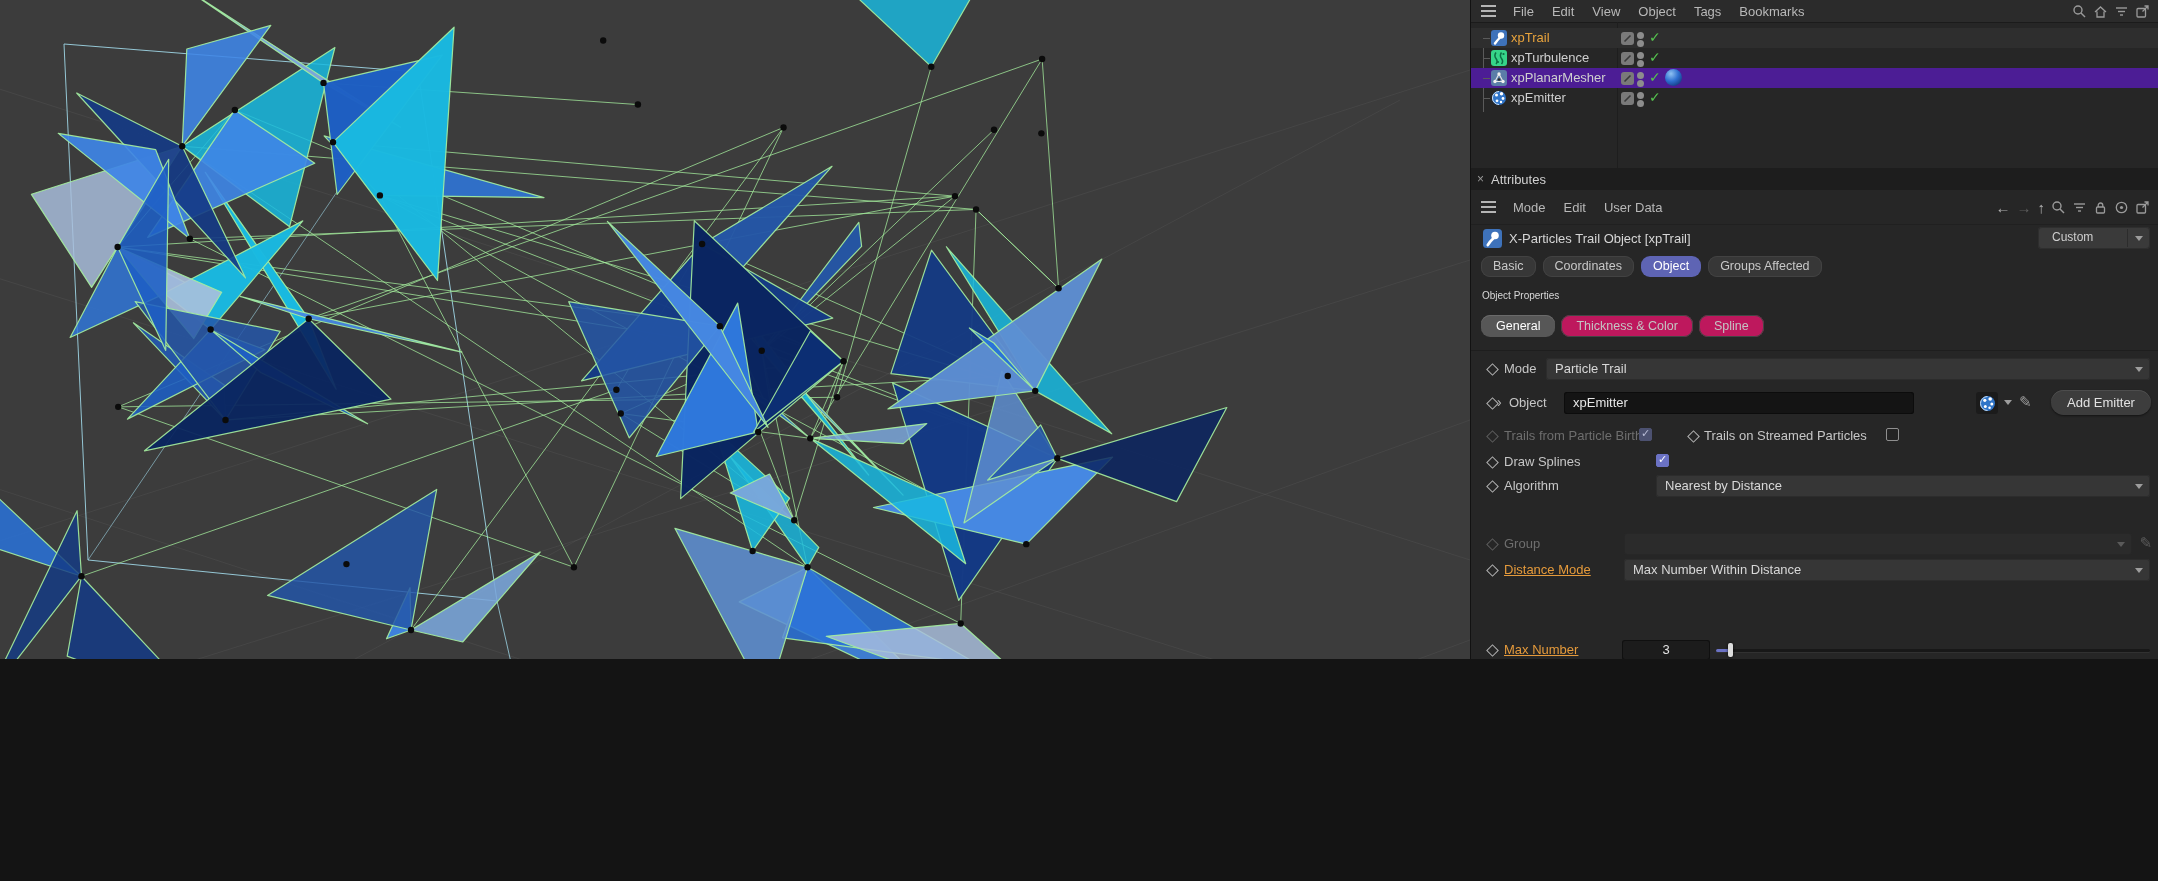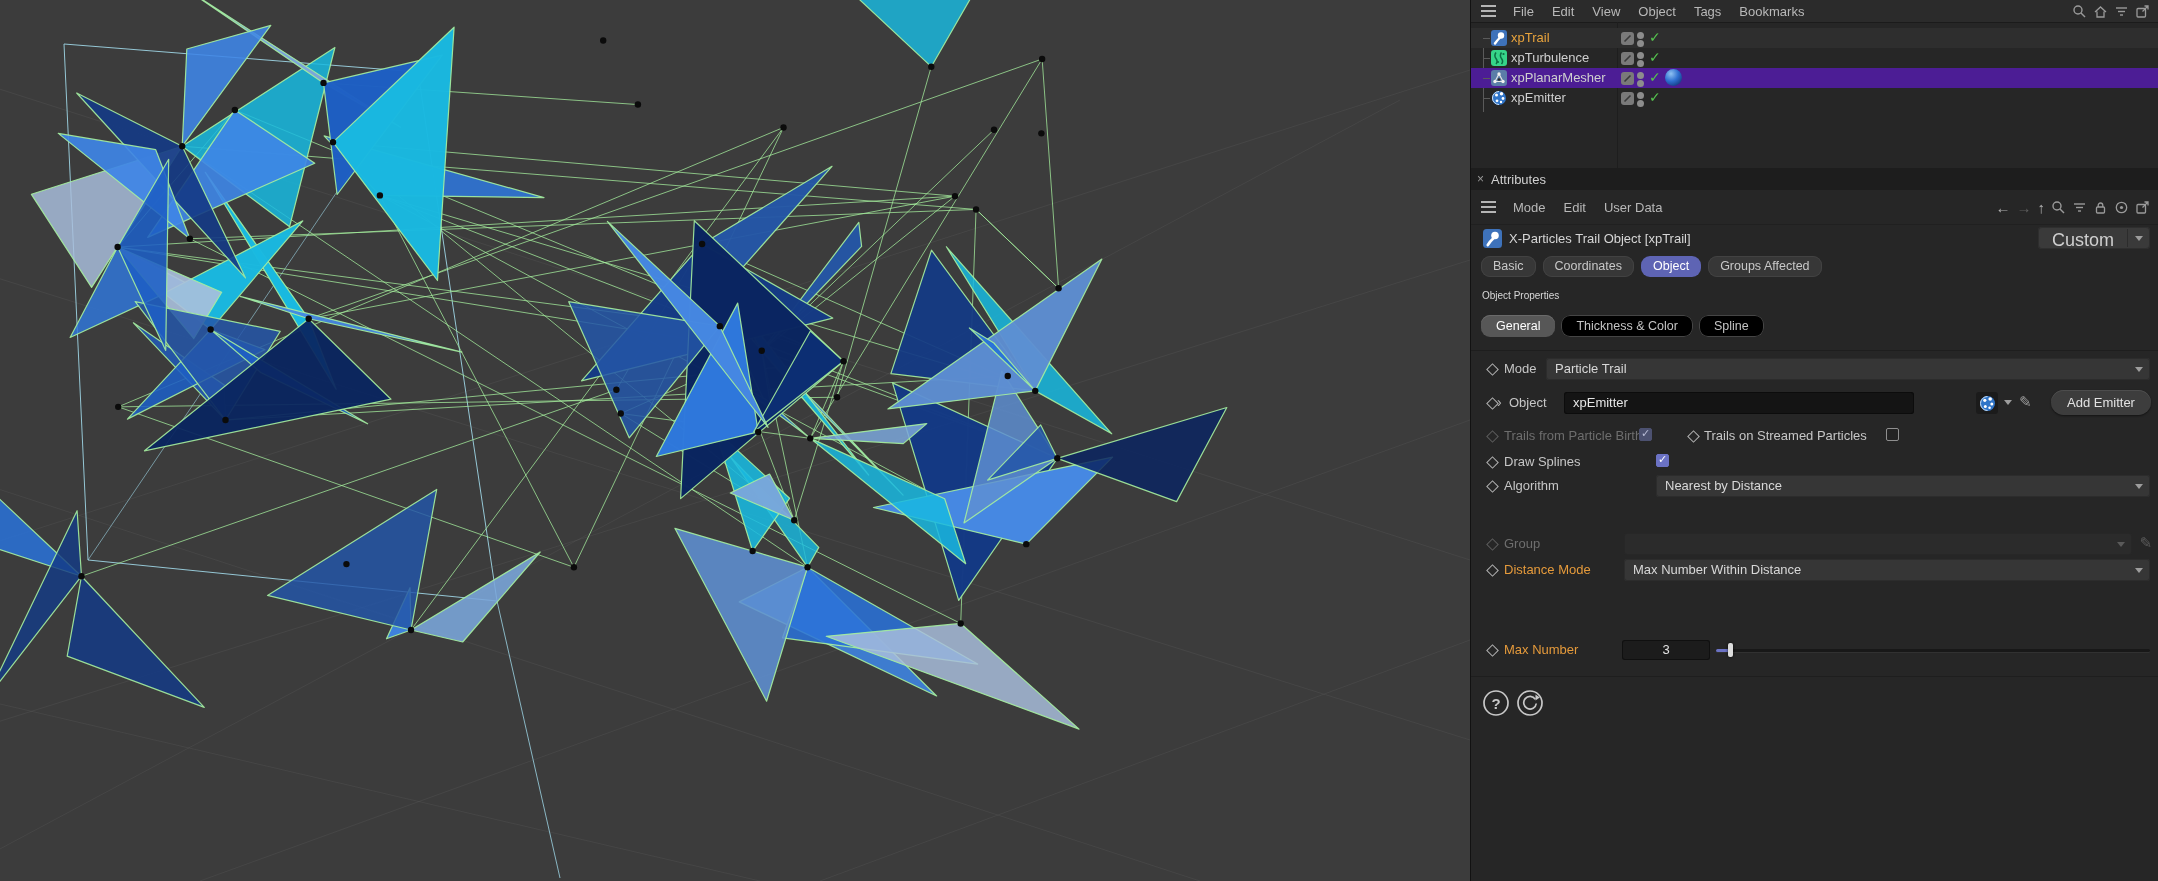--- a/index.html
+++ b/index.html
@@ -1,16 +1,16 @@
 <!DOCTYPE html>
 <html><head>
 <meta charset="utf-8">
 <style>
   html,body{margin:0;padding:0;background:#141414;}
-  #app{position:relative;width:2158px;height:881px;overflow:hidden;
+  #app{position:relative;width:2158px;height:659px;overflow:hidden;
        font-family:"Liberation Sans","DejaVu Sans",sans-serif;
        -webkit-font-smoothing:antialiased;color:#c6c6c6;}
   
   #scene{position:absolute;left:0;top:0;background:#3c3c3c;display:block;}
   
   #panel{position:absolute;left:1470px;top:0;width:688px;height:881px;background:#262626;border-left:1px solid #121212;box-sizing:border-box;}
   
   #om-menubar{position:absolute;left:0;top:0;width:100%;height:22px;background:#2b2b2b;border-bottom:1px solid #1b1b1b;display:flex;align-items:center;font-size:13px;color:#b8b8b8;}
   #om-menubar .mitem{padding:0 9px;cursor:default;}
   .hamb{width:15px;height:2px;background:#b5b5b5;box-shadow:0 5px 0 #b5b5b5,0 -5px 0 #b5b5b5;margin:0 8px 0 10px;display:inline-block;}
@@ -35,38 +35,38 @@
   
   #am-title{position:absolute;left:0;top:168px;width:100%;height:22px;background:#1d1d1d;display:flex;align-items:center;font-size:13px;color:#d0d0d0;}
   #am-title .closex{color:#9a9a9a;font-size:12px;padding:0 7px 0 6px;}
   #am-menu{position:absolute;left:0;top:190px;width:100%;height:34px;display:flex;align-items:center;font-size:13px;color:#b8b8b8;border-bottom:1px solid #202020;}
   #am-menu .mitem{padding:0 9px;}
   #am-menu .arrowch{font-size:15px;color:#b0b0b0;}
   #am-menu .dim{color:#5e5e5e;}
   #objheader{position:absolute;left:0;top:226px;width:100%;height:26px;}
   #objheader .oicon{position:absolute;left:12px;top:3px;width:19px;height:19px;}
   #objheader .otitle{position:absolute;left:38px;top:5px;font-size:13px;color:#d6d6d6;}
-  .custom{position:absolute;right:8px;top:1px;width:112px;height:22px;background:#3a3a3a;border-radius:4px;box-shadow:inset 0 0 0 1px #2e2e2e;font-size:18px;color:#cfcfcf;}
+  .custom{position:absolute;right:8px;top:1px;width:112px;height:22px;background:#3a3a3a;border-radius:4px;box-shadow:inset 0 0 0 1px #2e2e2e;font-size:12px;color:#cfcfcf;}
   .custom .ctext{position:absolute;left:14px;top:3px;}
   .custom .cdiv{position:absolute;right:22px;top:2px;height:18px;border-left:1px solid #2c2c2c;}
   .arr{position:absolute;right:7px;top:9px;width:0;height:0;border-left:4px solid transparent;border-right:4px solid transparent;border-top:5px solid #9d9d9d;}
   .tabs{position:absolute;left:10px;top:256px;display:flex;gap:7px;}
   .tab{height:21px;line-height:21px;padding:0 12px;background:#373737;border-radius:9px;font-size:12.5px;color:#c8c8c8;box-shadow:inset 0 0 0 1px #424242;}
   .tab.sel{background:#5e64b4;color:#fff;box-shadow:none;}
   .section-h{position:absolute;left:11px;top:290px;font-size:10px;color:#d8d8d8;}
   .subtabs{position:absolute;left:10px;top:315px;display:flex;gap:6px;}
-  .stab{height:22px;line-height:22px;padding:0 15px;background:#000000;border-radius:9px;font-size:12.5px;color:#c4c4c4;box-shadow:inset 0 0 0 1px #454545;}
+  .stab{height:22px;line-height:22px;padding:0 15px;background:#be185d;border-radius:9px;font-size:12.5px;color:#c4c4c4;box-shadow:inset 0 0 0 1px #454545;}
   .stab.sel{background:#575757;color:#fff;box-shadow:inset 0 1px 0 #6a6a6a;}
   .sep{position:absolute;left:0;width:100%;border-top:1px solid #1e1e1e;}
   
   .prow{position:absolute;left:0;width:100%;height:24px;font-size:13px;}
   .dia{position:absolute;left:17px;top:8px;width:7px;height:7px;border:1px solid #b2b2b2;transform:rotate(45deg);}
   .dia.dis{border-color:#5c5c5c;}
   .plabel{position:absolute;left:33px;top:4px;color:#c6c6c6;white-space:nowrap;}
-  .plabel.ov{color:#e59a3b;}
+  .plabel.ov{color:#e59a3b;text-decoration:underline;}
   .plabel.dis{color:#6e6e6e;}
   .exp{position:absolute;left:26px;top:3px;color:#b5b5b5;font-size:14px;}
   .dd{position:absolute;top:1px;height:22px;background:#363636;border-radius:3px;box-shadow:inset 0 0 0 1px #2c2c2c;color:#d8d8d8;}
   .dd .ddtext{position:absolute;left:9px;top:3px;white-space:nowrap;}
   .dd.disdd{background:#2b2b2b;box-shadow:inset 0 0 0 1px #272727;}
   .dd.disdd .arr{border-top-color:#5a5a5a;}
   .tfield{position:absolute;top:1px;height:22px;background:#141414;border-radius:3px;box-shadow:inset 0 0 0 1px #0c0c0c;color:#e6e6e6;}
   .tfield .ddtext{position:absolute;left:9px;top:3px;}
   .nf{position:absolute;left:151px;top:2px;width:88px;height:20px;background:#1c1c1c;border-radius:3px;box-shadow:inset 0 0 0 1px #101010;color:#e2e2e2;text-align:center;line-height:20px;}
   .slider{position:absolute;left:245px;right:8px;top:0;height:24px;}

